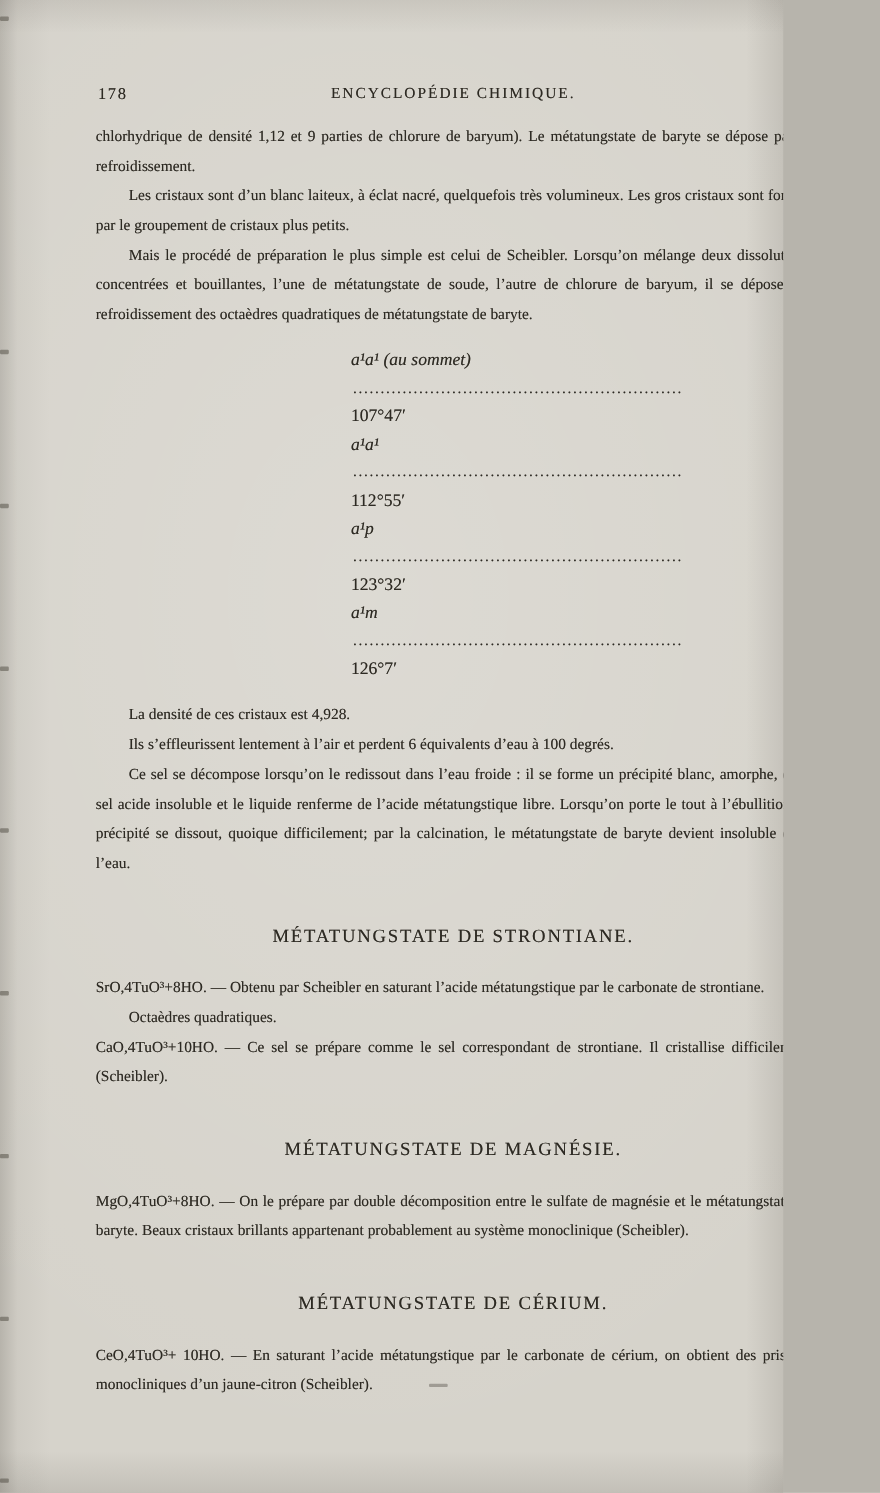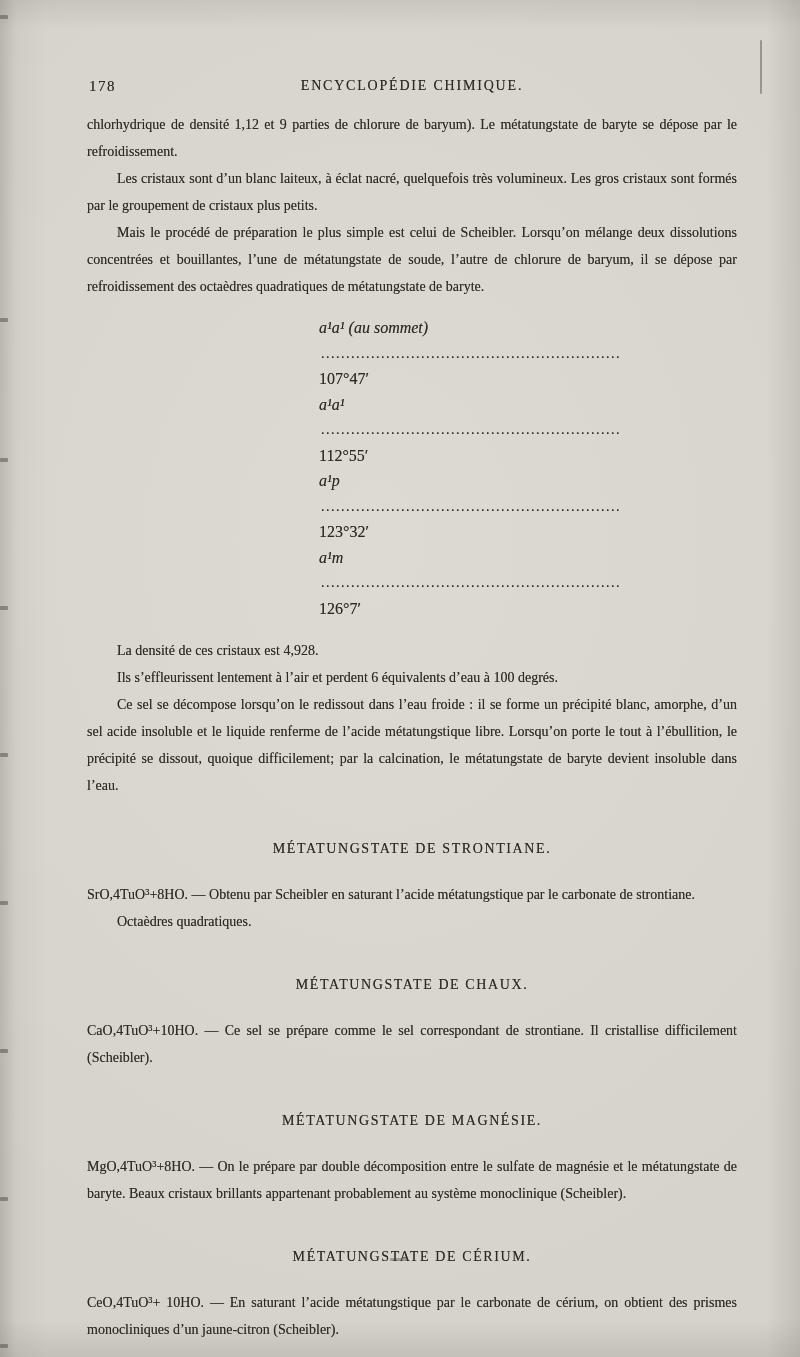--- a/index.html
+++ b/index.html
@@ -2,21 +2,21 @@
 <html><head>
 <meta charset="utf-8">
 <style>
   html,body{margin:0;padding:0;}
   body{
     width:800px;height:1357px;
     background:#b7b4ac;
     font-family:"Liberation Serif","DejaVu Serif",serif;
   }
   .page{
-    position:relative;width:800px;height:1357px;overflow:hidden;
+    position:relative;width:712px;height:1357px;overflow:hidden;
     color:#2d2a23;
     background:
       radial-gradient(130% 95% at 47% 40%, rgba(255,255,255,0.16) 0%, rgba(255,255,255,0) 62%),
       linear-gradient(90deg, rgba(58,53,45,0.20) 0px, rgba(58,53,45,0.05) 16px, rgba(58,53,45,0) 46px),
       linear-gradient(270deg, rgba(58,53,45,0.12) 0px, rgba(58,53,45,0) 34px),
       linear-gradient(180deg, rgba(58,53,45,0.10) 0px, rgba(58,53,45,0) 30px),
       linear-gradient(0deg, rgba(58,53,45,0.12) 0px, rgba(58,53,45,0) 38px),
       #d6d3cb;
     text-shadow:0 0 0.5px rgba(45,40,33,0.55);
   }
@@ -25,21 +25,21 @@
   .page-num{position:absolute;left:2px;top:2px;font-size:15px;letter-spacing:1.5px;}
   .head-title{position:absolute;left:0;right:0;top:2px;text-align:center;font-size:14px;letter-spacing:1.8px;}
   .para{font-size:14px;line-height:27px;text-align:justify;margin:0;}
   .first{margin-top:13px;}
   .indent{text-indent:30px;}
   .angle-table{position:relative;left:24px;width:234px;margin:15px auto 16px;font-size:16px;line-height:25.5px;}
   .angle-row{display:flex;align-items:baseline;flex-direction:column;}
   .angle-label{font-style:italic;flex:none;}
   .angle-dots{flex:1 1 auto;overflow:hidden;white-space:nowrap;letter-spacing:1.5px;padding:0 5px 0 2px;font-size:14px;}
   .angle-value{flex:none;width:64px;}
-  .section-head{font-size:14px;font-weight:400;letter-spacing:1.6px;text-align:center;margin:42px 0 24px;}
+  .section-head{font-size:17px;font-weight:400;letter-spacing:1.6px;text-align:center;margin:42px 0 24px;}
   .mark{position:absolute;background:#4d4940;border-radius:1px;}
   .tick{left:0;width:8px;height:4px;opacity:.5;}
   .vline{left:760px;top:40px;width:2px;height:54px;opacity:.45;}
   .bdash{left:390px;top:1258px;width:17px;height:3px;opacity:.4;}
 </style>
 </head>
 <body>
 
 <div class="page">
 
@@ -81,21 +81,20 @@
     <p class="para indent">Ils s’effleurissent lentement à l’air et perdent 6 équivalents d’eau à 100 degrés.</p>
     <p class="para indent">Ce sel se décompose lorsqu’on le redissout dans l’eau froide : il se forme un précipité blanc, amorphe, d’un sel acide insoluble et le liquide renferme de l’acide métatungstique libre. Lorsqu’on porte le tout à l’ébullition, le précipité se dissout, quoique difficilement; par la calcination, le métatungstate de baryte devient insoluble dans l’eau.</p>
 
     <section>
       <h2 class="section-head">MÉTATUNGSTATE DE STRONTIANE.</h2>
       <p class="para">SrO,4TuO³+8HO. — Obtenu par Scheibler en saturant l’acide métatungstique par le carbonate de strontiane.</p>
       <p class="para indent">Octaèdres quadratiques.</p>
     </section>
 
     <section>
-      <h2 class="section-head">MÉTATUNGSTATE DE CHAUX.</h2>
       <p class="para">CaO,4TuO³+10HO. — Ce sel se prépare comme le sel correspondant de strontiane. Il cristallise difficilement (Scheibler).</p>
     </section>
 
     <section>
       <h2 class="section-head">MÉTATUNGSTATE DE MAGNÉSIE.</h2>
       <p class="para">MgO,4TuO³+8HO. — On le prépare par double décomposition entre le sulfate de magnésie et le métatungstate de baryte. Beaux cristaux brillants appartenant probablement au système monoclinique (Scheibler).</p>
     </section>
 
     <section>
       <h2 class="section-head">MÉTATUNGSTATE DE CÉRIUM.</h2>

